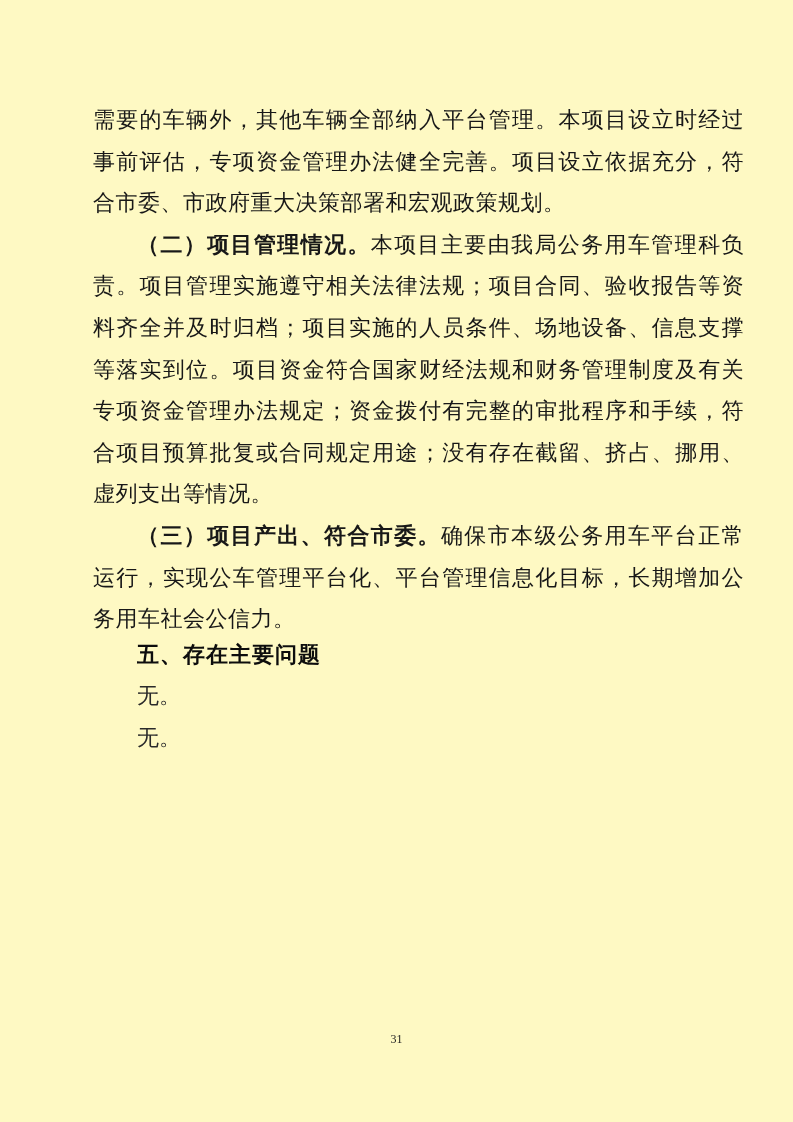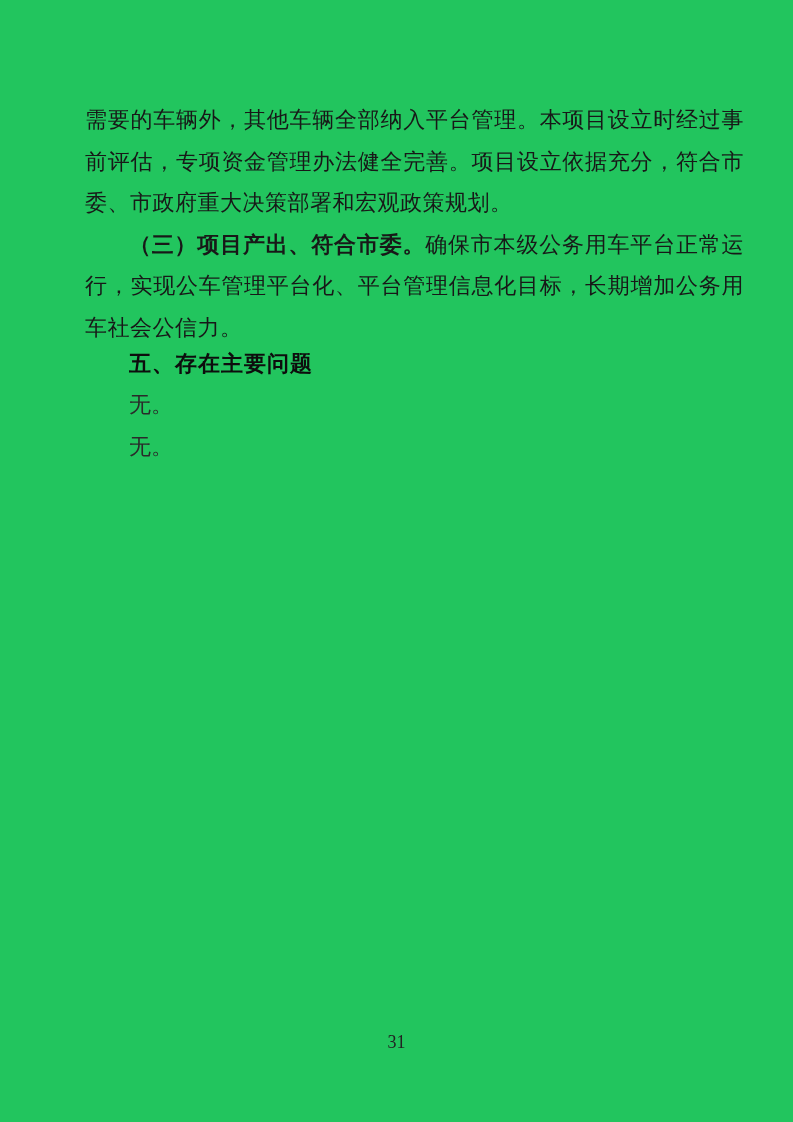--- a/index.html
+++ b/index.html
@@ -10,21 +10,22 @@
   body {
     width: 793px;
     height: 1122px;
     position: relative;
     overflow: hidden;
     font-family: "DejaVu Serif", serif;
   }
   .page {
     position: absolute;
     inset: 0;
-    background: #22c55e;
+    background: #fef9c3;
+    padding-left: 8px;
   }
   .content {
     padding: 99px 49px 0 85px;
   }
   p.body {
     margin: 0;
     font-size: 22px;
     line-height: 41.6px;
     text-align: justify;
     color: #181818;
@@ -52,33 +53,34 @@
     line-height: 41.6px;
     color: #2a2a2a;
     text-indent: 2em;
   }
   .footer {
     position: absolute;
     left: 0;
     right: 0;
     top: 1032px;
     text-align: center;
-    font-size: 18px;
+    font-size: 12px;
     color: #222222;
     font-family: "Liberation Serif", serif;
   }
 </style>
 </head>
 <body>
 
 <div class="page">
   <div class="content">
 
     <p class="body"><span>需要的车辆外，其他车辆全部纳入平台管理。本项目设立时经过事前评估，专项资金管理办法健全完善。项目设立依据充分，符合市委、市政府重大决策部署和宏观政策规划。</span></p>
 
+    <p class="body indent"><span class="lead">（二）项目管理情况。</span><span>本项目主要由我局公务用车管理科负责。项目管理实施遵守相关法律法规；项目合同、验收报告等资料齐全并及时归档；项目实施的人员条件、场地设备、信息支撑等落实到位。项目资金符合国家财经法规和财务管理制度及有关专项资金管理办法规定；资金拨付有完整的审批程序和手续，符合项目预算批复或合同规定用途；没有存在截留、挤占、挪用、虚列支出等情况。</span></p>
 
     <p class="body indent"><span class="lead">（三）项目产出、符合市委。</span><span>确保市本级公务用车平台正常运行，实现公车管理平台化、平台管理信息化目标，长期增加公务用车社会公信力。</span></p>
 
     <h2 class="sec">五、存在主要问题</h2>
     <p class="answer">无。</p>
 
     <p class="answer">无。</p>
 
   </div>
 

